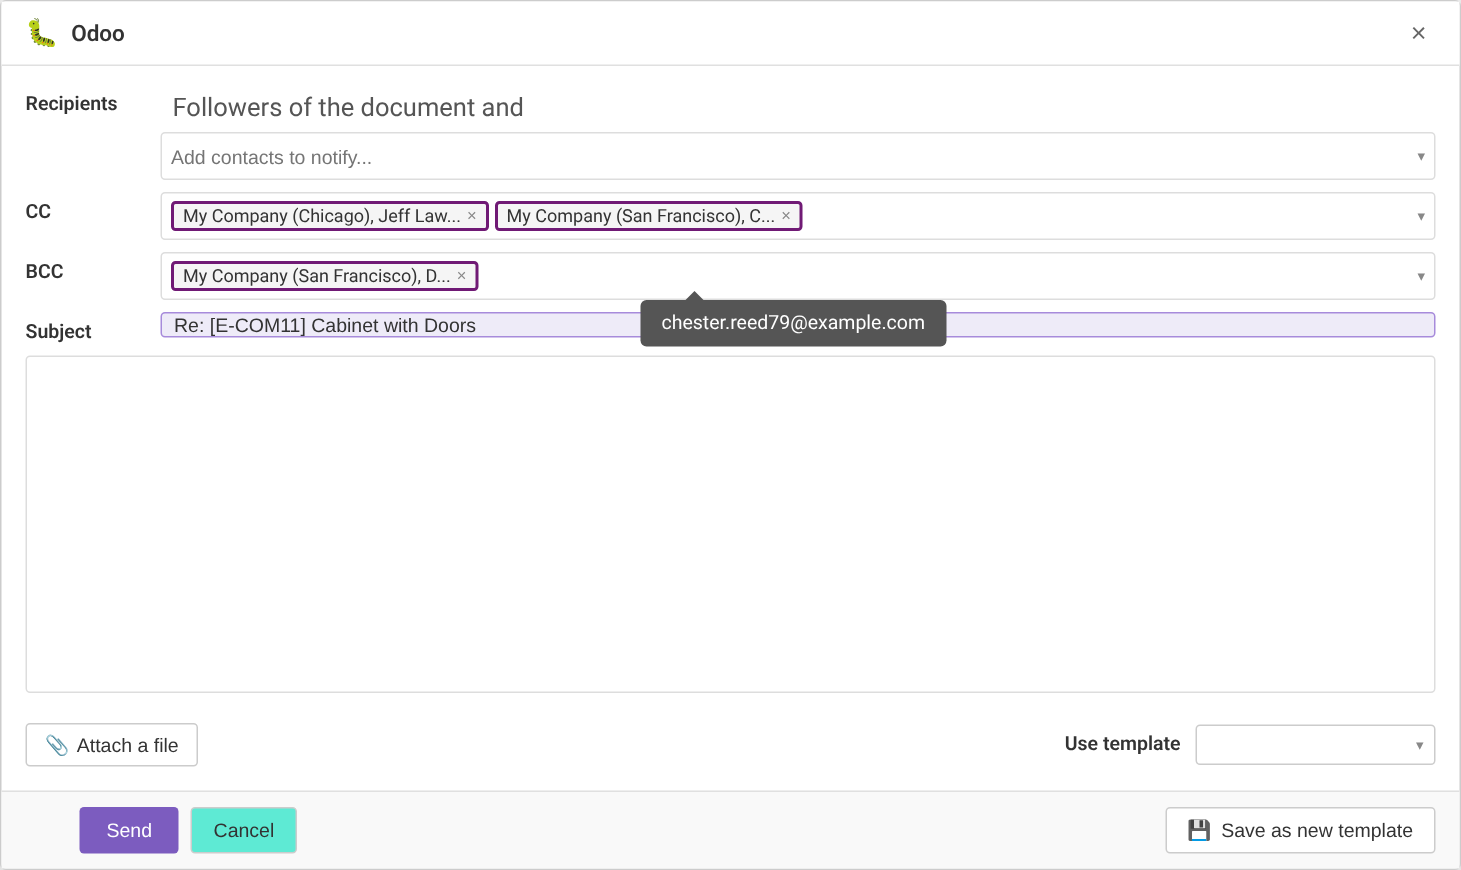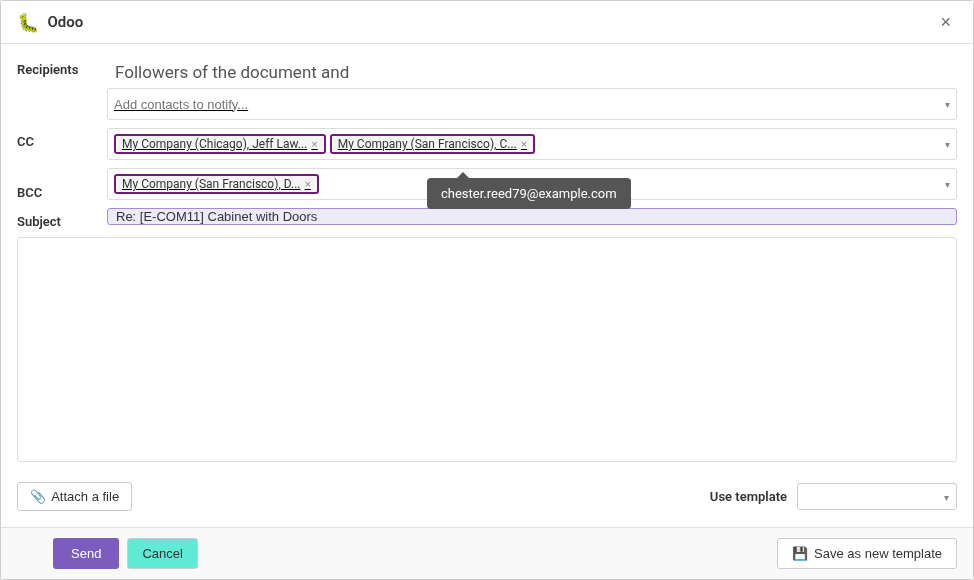--- a/index.html
+++ b/index.html
@@ -81,21 +81,20 @@
       border: 1px solid #ddd;
       border-radius: 3px;
       padding: 4px 6px;
       display: flex;
       align-items: center;
       flex-wrap: wrap;
       gap: 4px;
       min-height: 32px;
       background: #fff;
       position: relative;
-      text-decoration: underline;
     }
     .tag-field-arrow {
       position: absolute;
       right: 6px;
       top: 50%;
       transform: translateY(-50%);
       color: #888;
       font-size: 10px;
     }
     .tag {
@@ -130,21 +129,21 @@
     }
     .tooltip-box {
       position: absolute;
       background: #555;
       color: #fff;
       padding: 8px 14px;
       border-radius: 4px;
       font-size: 13px;
       white-space: nowrap;
       z-index: 100;
-      top: 10px;
+      top: 32px;
       left: 320px;
     }
     .tooltip-box::before {
       content: '';
       position: absolute;
       top: -6px;
       left: 30px;
       border: 6px solid transparent;
       border-bottom-color: #555;
       border-top: none;
@@ -299,21 +298,21 @@
           </span>
           <span class="tag">
             <span>My Company (San Francisco), C...</span>
             <button class="tag-remove">×</button>
           </span>
           <span class="tag-field-arrow">▾</span>
         </div>
       </div>
     </div>
 
-    <div class="form-row" style="position:relative;align-items:flex-end;">
+    <div class="form-row" style="position:relative;">
       <div class="form-label">BCC</div>
       <div class="form-field">
         <div class="tag-field">
           <span class="tag">
             <span>My Company (San Francisco), D...</span>
             <button class="tag-remove">×</button>
           </span>
           <span class="tag-field-arrow">▾</span>
         </div>
 

